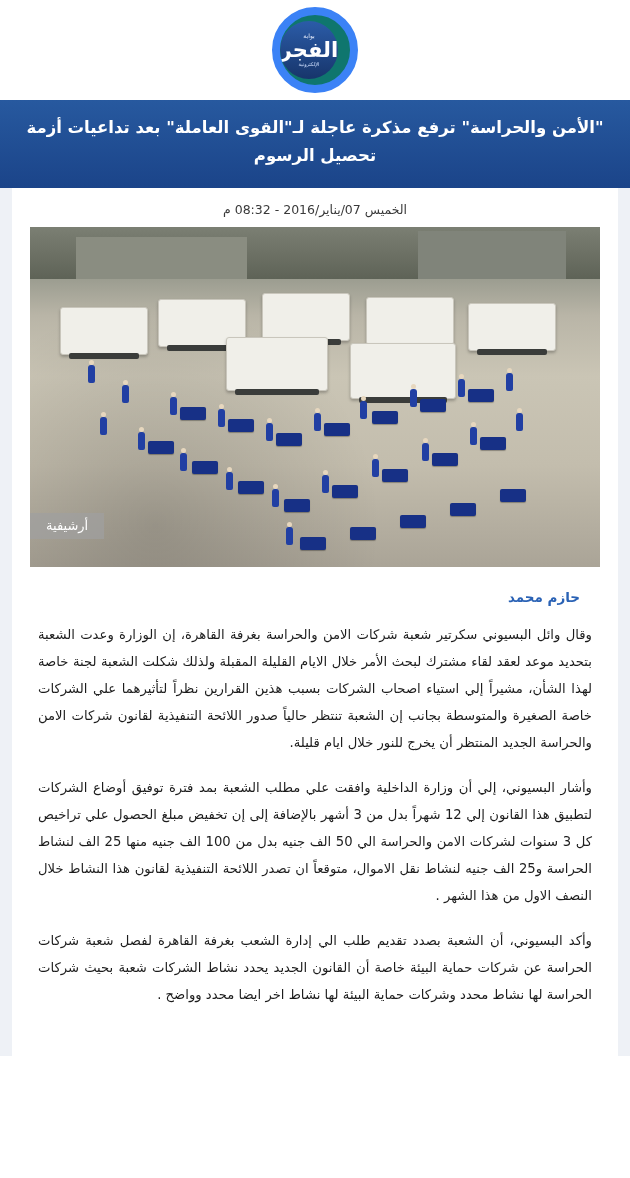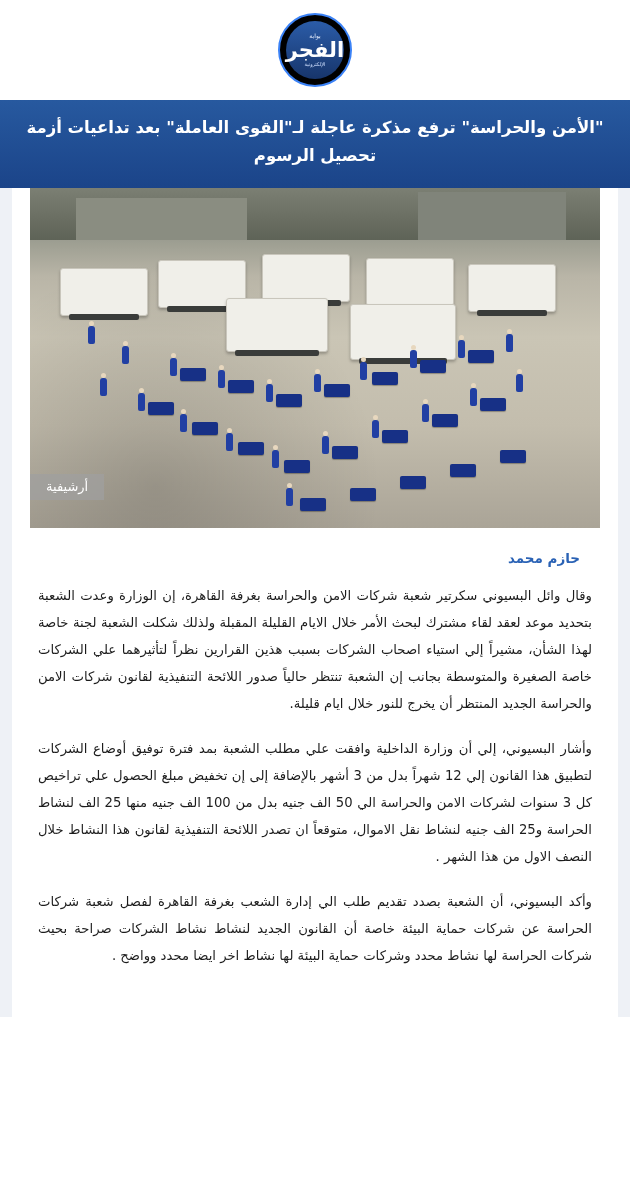--- a/index.html
+++ b/index.html
@@ -23,27 +23,27 @@
     height: 100px;
     background: #ffffff;
     display: flex;
     align-items: center;
     justify-content: center;
   }
   .logo-circle {
     width: 70px;
     height: 70px;
     border-radius: 50%;
-    background: #000000;
-    border: 2px solid #3b82f6;
+    background: #0f766e;
+    border: 8px solid #3b82f6;
     position: relative;
     overflow: hidden;
     display: flex;
     align-items: center;
-    justify-content: center;
+    justify-content: flex-end;
   }
   .logo-inner {
     width: 58px;
     height: 58px;
     border-radius: 50%;
     background: linear-gradient(180deg, #2b5ca8 0%, #17356b 100%);
     display: flex;
     align-items: center;
     justify-content: center;
     flex-direction: column;
@@ -228,20 +228,21 @@
       </div>
     </div>
   </div>
 
   <div class="title-bar">
     <h1>"الأمن والحراسة" ترفع مذكرة عاجلة لـ"القوى العاملة" بعد تداعيات أزمة تحصيل الرسوم</h1>
   </div>
 
   <div class="content">
 
+    <div class="date-line">الخميس 07/يناير/2016 - 08:32 م</div>
 
     <div class="figure">
       <div class="photo">
         <div class="skyline"></div>
         <div class="trucks">
           <div class="truck" style="left:30px; top:44px;"></div>
           <div class="truck" style="left:128px; top:36px;"></div>
           <div class="truck" style="left:232px; top:30px;"></div>
           <div class="truck" style="left:336px; top:34px;"></div>
           <div class="truck" style="left:438px; top:40px;"></div>
@@ -294,17 +295,17 @@
           <div class="cart" style="left:470px; top:262px;"></div>
         </div>
       </div>
       <div class="archive-badge">أرشيفية</div>
     </div>
 
     <div class="article">
       <div class="byline">حازم محمد</div>
       <p>وقال وائل البسيوني سكرتير شعبة شركات الامن والحراسة بغرفة القاهرة، إن الوزارة وعدت الشعبة بتحديد موعد لعقد لقاء مشترك لبحث الأمر خلال الايام القليلة المقبلة ولذلك شكلت الشعبة لجنة خاصة لهذا الشأن، مشيراً إلي استياء اصحاب الشركات بسبب هذين القرارين نظراً لتأثيرهما علي الشركات خاصة الصغيرة والمتوسطة بجانب إن الشعبة تنتظر حالياً صدور اللائحة التنفيذية لقانون شركات الامن والحراسة الجديد المنتظر أن يخرج للنور خلال ايام قليلة.</p>
       <p>وأشار البسيوني، إلي أن وزارة الداخلية وافقت علي مطلب الشعبة بمد فترة توفيق أوضاع الشركات لتطبيق هذا القانون إلي 12 شهراً بدل من 3 أشهر بالإضافة إلى إن تخفيض مبلغ الحصول علي تراخيص كل 3 سنوات لشركات الامن والحراسة الي 50 الف جنيه بدل من 100 الف جنيه منها 25 الف لنشاط الحراسة و25 الف جنيه لنشاط نقل الاموال، متوقعاً ان تصدر اللائحة التنفيذية لقانون هذا النشاط خلال النصف الاول من هذا الشهر .</p>
-      <p>وأكد البسيوني، أن الشعبة بصدد تقديم طلب الي إدارة الشعب بغرفة القاهرة لفصل شعبة شركات الحراسة عن شركات حماية البيئة خاصة أن القانون الجديد لنشاط نشاط الشركات صراحة بحيث شركات الحراسة لها نشاط محدد وشركات حماية البيئة لها نشاط اخر ايضا محدد وواضح .</p>
+      <p>وأكد البسيوني، أن الشعبة بصدد تقديم طلب الي إدارة الشعب بغرفة القاهرة لفصل شعبة شركات الحراسة عن شركات حماية البيئة خاصة أن القانون الجديد يحدد نشاط الشركات شعبة بحيث شركات الحراسة لها نشاط محدد وشركات حماية البيئة لها نشاط اخر ايضا محدد وواضح .</p>
     </div>
 
   </div>
 </div>
 
 </body></html>

